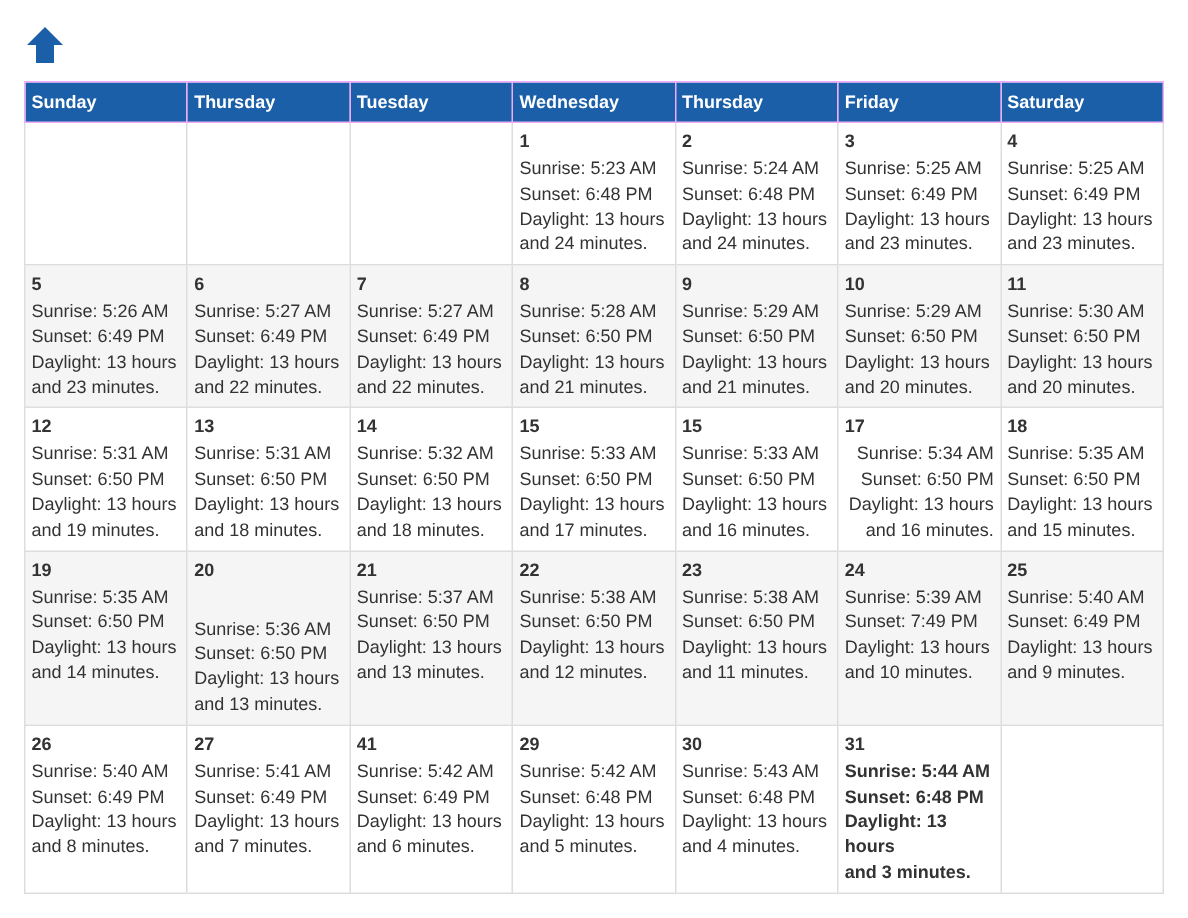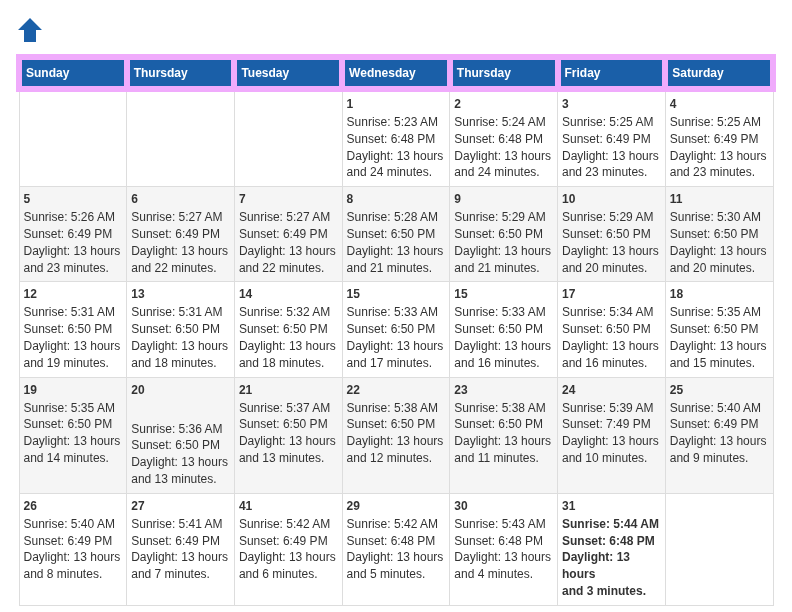--- a/index.html
+++ b/index.html
@@ -58,21 +58,21 @@
       border: 1px solid #ccc;
     }
     thead tr {
       background-color: #1a5fa8;
     }
     thead th {
       color: #fff;
       font-size: 12px;
       font-weight: bold;
       padding: 6px 4px;
-      border: 6px solid #f0abfc;
+      border: 1px solid #f0abfc;
       text-align: left;
     }
     tbody tr {
       border: 1px solid #ccc;
     }
     tbody td {
       vertical-align: top;
       font-size: 10px;
       color: #333;
       padding: 5px 4px;
@@ -246,21 +246,21 @@
         </td>
         <td>
           <span class="day-num">15</span>
           <div class="day-info" style="white-space: pre-line;">Sunrise: 5:33 AM
 Sunset: 6:50 PM
 Daylight: 13 hours
 and 16 minutes.</div>
         </td>
         <td>
           <span class="day-num">17</span>
-          <div class="day-info" style="white-space: pre-line;">Sunrise: 5:34 AM
+          <div class="day-info" style="white-space: pre-line; text-align: right;">Sunrise: 5:34 AM
 Sunset: 6:50 PM
 Daylight: 13 hours
 and 16 minutes.</div>
         </td>
         <td>
           <span class="day-num">18</span>
           <div class="day-info" style="white-space: pre-line;">Sunrise: 5:35 AM
 Sunset: 6:50 PM
 Daylight: 13 hours
 and 15 minutes.</div>

